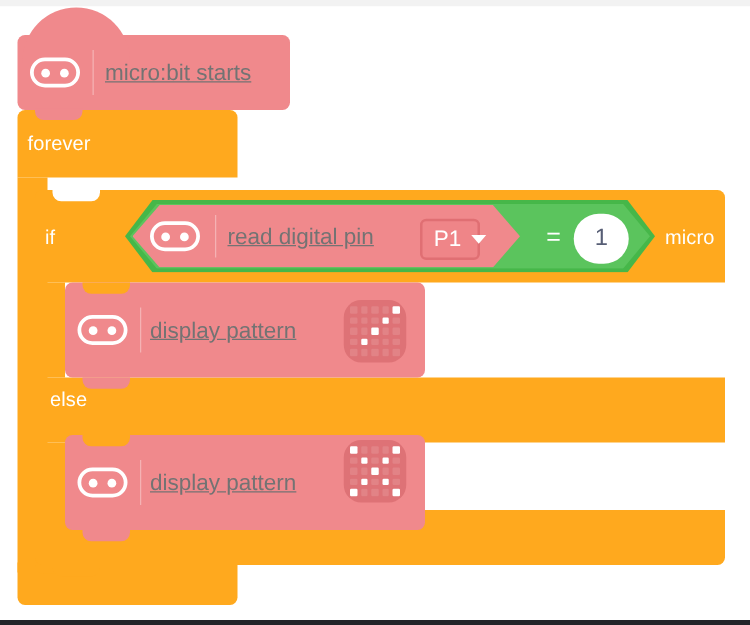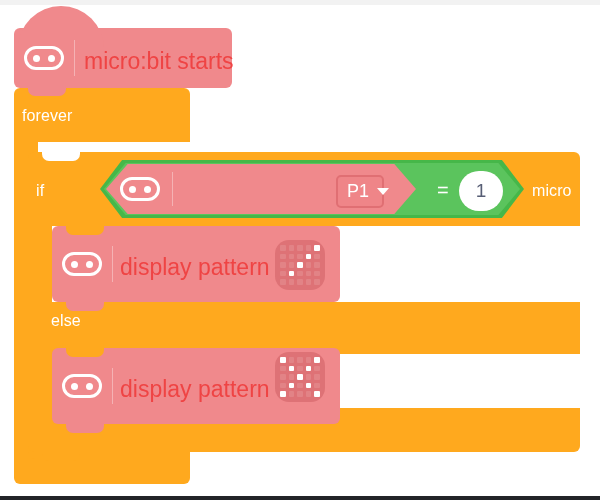--- a/index.html
+++ b/index.html
@@ -91,21 +91,21 @@
     position:absolute;width:38px;height:9px;
     background:#ffffff;border-radius:0 0 7px 7px;
   }
 
   .lbl{
     position:absolute;color:#ffffff;font-size:16px;
     letter-spacing:.1px;white-space:nowrap;
   }
   .lbl-forever{left:22px;top:107px;}
   .lbl-if{left:36px;top:182px;}
-  .lbl-else{left:51px;top:312px;}
+  .lbl-else{left:40px;top:312px;}
   .lbl-then{left:532px;top:182px;}
 
   
   .cmp{
     left:100px;top:160px;width:424px;height:58px;
     background:#46b749;
     clip-path:polygon(0% 50%, 5.2% 0%, 94.8% 0%, 100% 50%, 94.8% 100%, 5.2% 100%);
   }
   .cmp-inner{
     position:absolute;left:104px;top:163px;width:416px;height:52px;
@@ -127,21 +127,21 @@
     position:absolute;top:50%;width:7px;height:7px;margin-top:-3.5px;
     background:#ffffff;border-radius:50%;display:block;
   }
   .mb-icon i.l{left:6px;}
   .mb-icon i.r{right:6px;}
   .divider{
     position:absolute;width:1px;
     background:rgba(255,255,255,.35);
   }
 
-  .txt{position:absolute;color:#ef4444;font-size:23px;white-space:nowrap;}
+  .txt{position:absolute;color:#737373;font-size:18px;white-space:nowrap;text-decoration:underline;}
 
   .dropdown{
     position:absolute;
     background:#ef8588;border:2px solid #e06f73;border-radius:5px;
     box-sizing:border-box;
     display:flex;align-items:center;gap:8px;
     padding:0 9px;
     color:#fff;font-size:18px;
   }
   .caret{
@@ -210,20 +210,21 @@
 
   <div class="blk cmp"></div>
   <div class="cmp-inner"></div>
 
   <div class="blk report"></div>
   <div class="mb-icon" style="left:120px;top:177px;">
     <i class="l"></i>
       <i class="r"></i>
   </div>
   <div class="divider" style="left:172px;top:172px;height:34px;"></div>
+  <div class="txt" style="left:182px;top:179px;">read digital pin</div>
   <div class="dropdown" style="left:336px;top:175px;width:48px;height:33px;">
     <span>P1</span>
     <span class="caret"></span>
   </div>
 
   <div class="eq" style="left:437px;top:179px;">=</div>
   <div class="numfield" style="left:459px;top:171px;width:44px;height:40px;">
     <span>1</span>
   </div>
 

